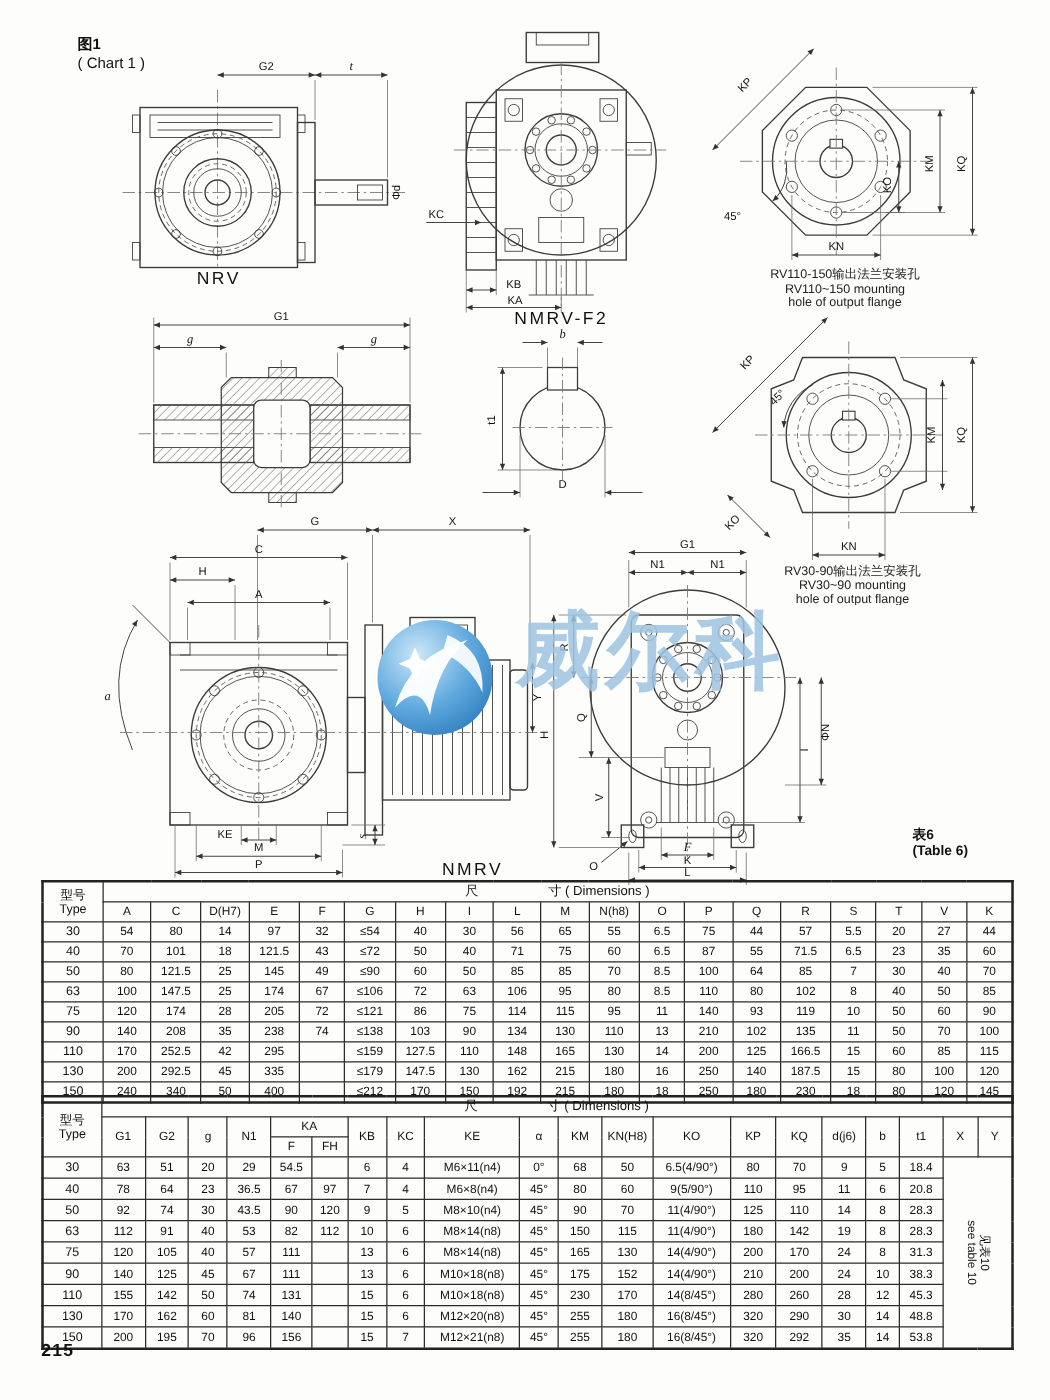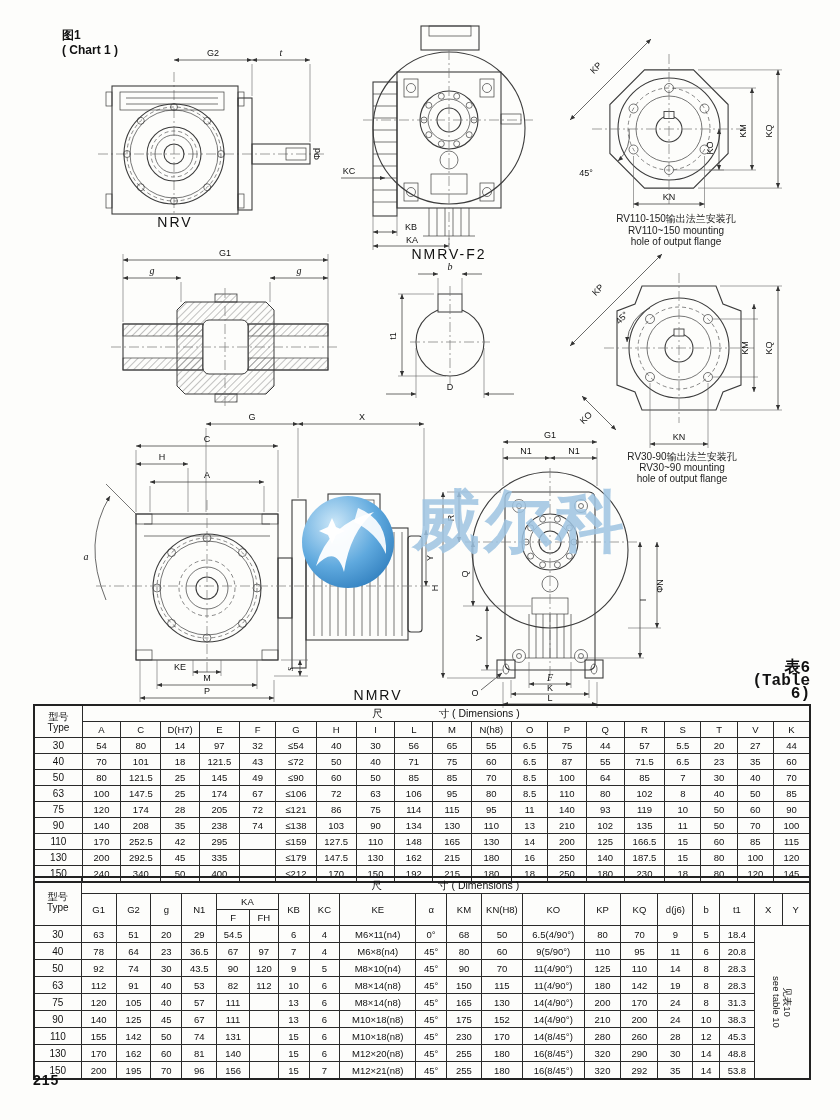--- a/index.html
+++ b/index.html
@@ -11,22 +11,22 @@
   .cl{fill:none;stroke:#777;stroke-width:0.7;stroke-dasharray:10 3 2 3;}
   .dsh{fill:none;stroke:#555;stroke-width:0.7;stroke-dasharray:4 3;}
   .dim{fill:none;stroke:#444;stroke-width:0.8;}
   .ext{fill:none;stroke:#666;stroke-width:0.6;}
   text.lb{font:9px "Liberation Sans",sans-serif;fill:#111;text-anchor:middle;}
   text.lbi{font:italic 10px "Liberation Serif",serif;fill:#111;text-anchor:middle;}
   text.big{font:14px "Liberation Sans",sans-serif;fill:#111;letter-spacing:2px;text-anchor:middle;}
   text.cap{font:10px "Liberation Sans",sans-serif;fill:#222;text-anchor:middle;}
   
   .fig-label{font-size:12px;font-weight:bold;line-height:15px;color:#111;}
-  .fig-label .en{font-weight:bold;text-align:right;}
-  .t6-label{font-size:16px;font-weight:bold;text-align:right;line-height:13px;font-family:Liberation Mono, monospace;}
+  .fig-label .en{font-weight:normal;text-align:right;}
+  .t6-label{font-size:11px;font-weight:bold;text-align:left;line-height:13px;}
   .page-num{font-size:14px;font-weight:bold;letter-spacing:1px;}
   
   .wm{display:flex;align-items:flex-start;pointer-events:none;}
   .wm-txt{margin-left:14px;}
   .wm-cn{font-size:68px;font-weight:bold;letter-spacing:4px;color:#9ec4e2;opacity:.85;line-height:58px;font-family:"Liberation Sans",sans-serif;}
   .wm-en{font:italic 18px "Liberation Serif",serif;color:#2f7fc0;opacity:.9;margin-top:-4px;letter-spacing:1px;}
   
   table{border-collapse:collapse;table-layout:fixed;width:778px;background:transparent;}
   #table1,#table2{border:2px solid #222;}
   th,td{border:1px solid #2a2a2a;text-align:center;vertical-align:middle;font-size:9.5px;font-weight:normal;padding:0;white-space:nowrap;overflow:hidden;height:15px;line-height:11px;}

